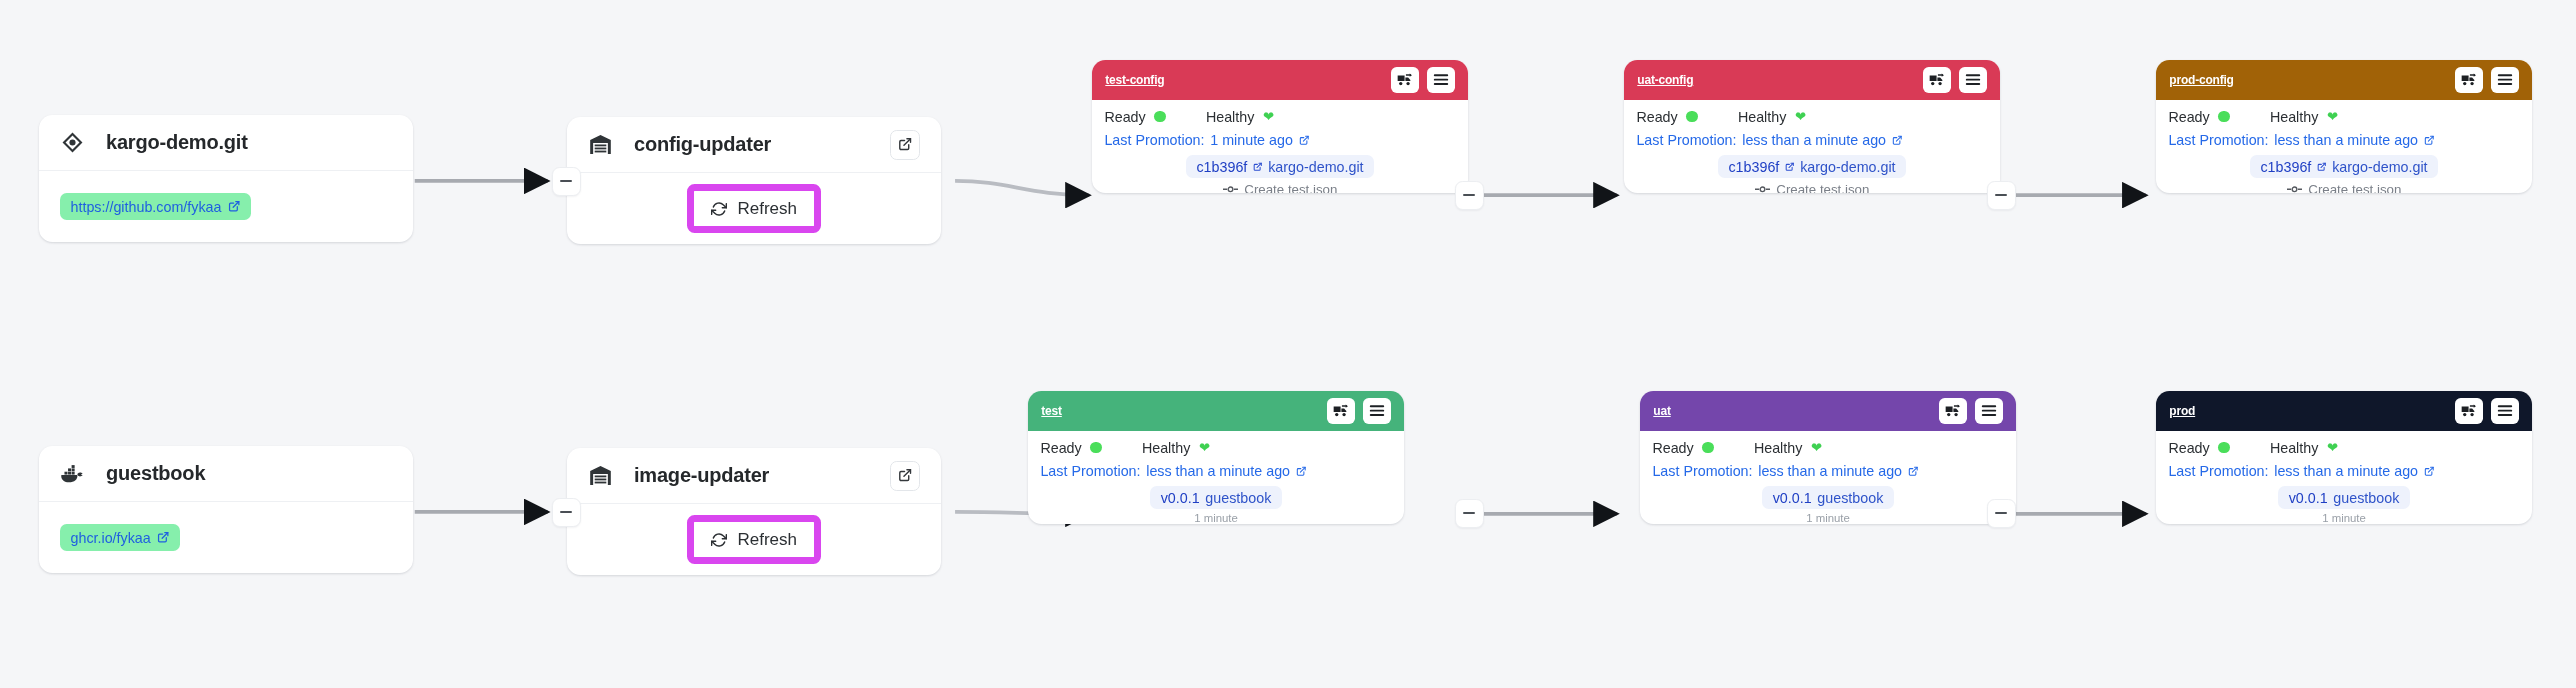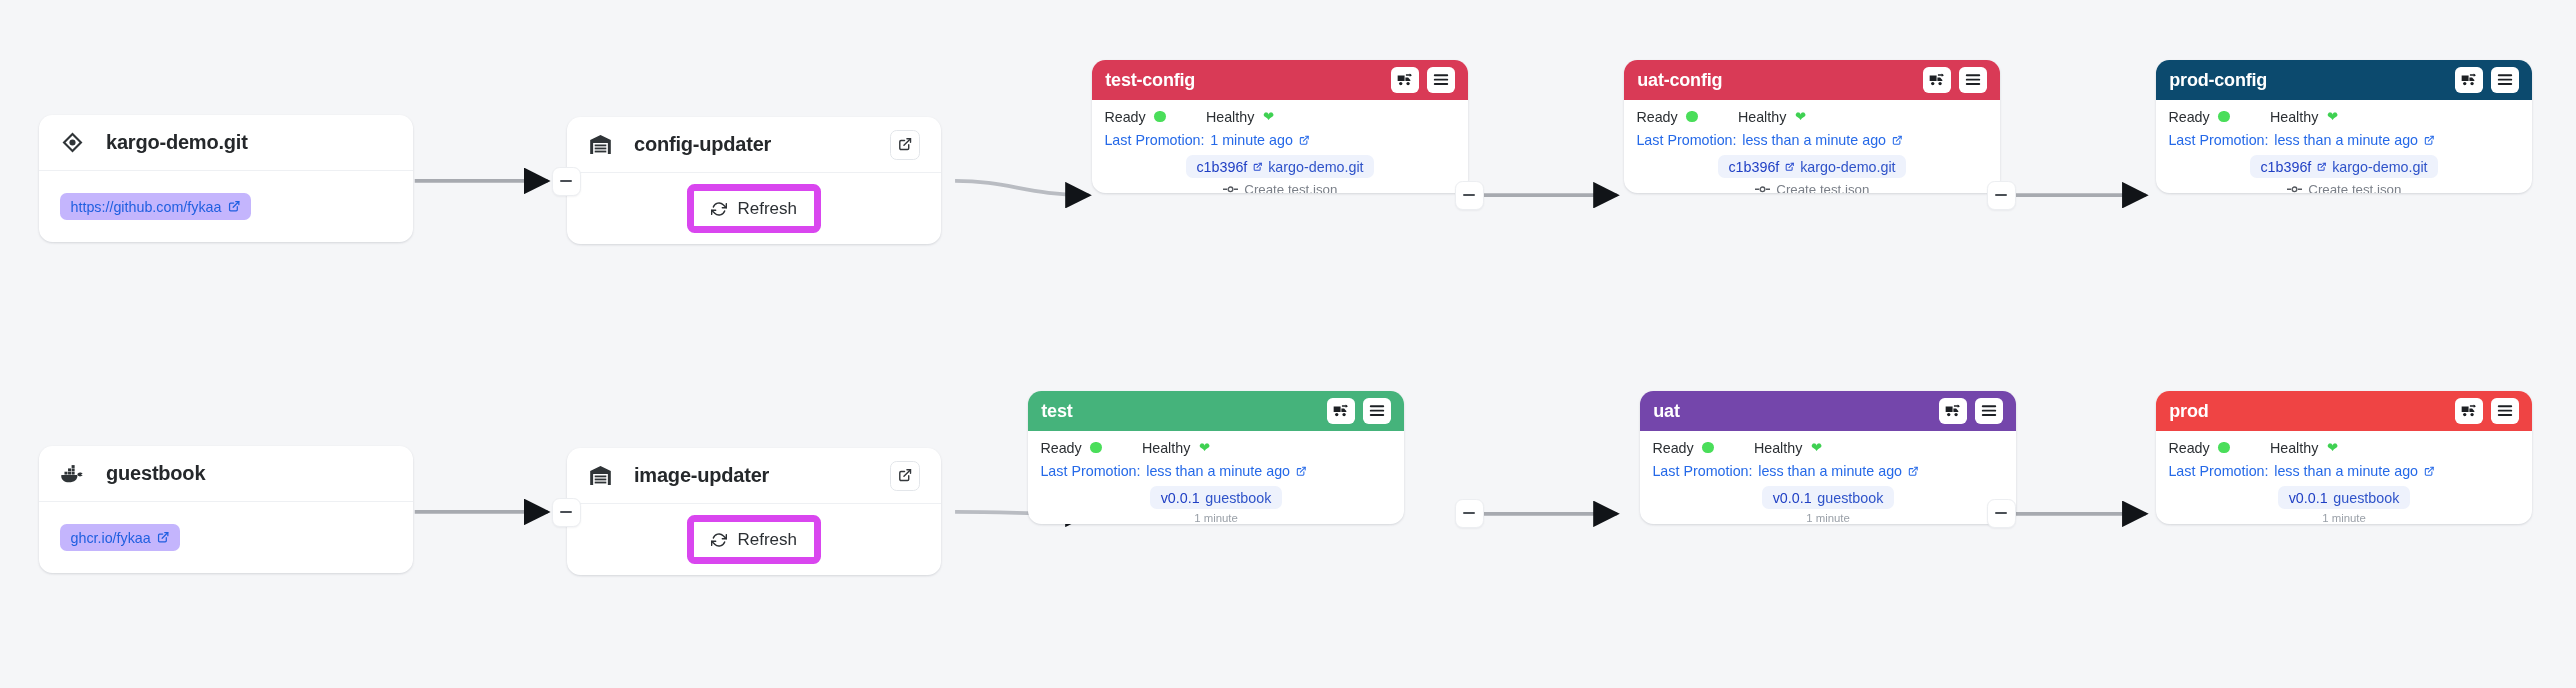--- a/index.html
+++ b/index.html
@@ -33,36 +33,36 @@
   .node-title { font-size: 20px; font-weight: 700; color: #25282b; letter-spacing: -0.2px; white-space: nowrap; }
   .head-spacer { flex: 1 1 auto; }
   .ext-btn {
     width: 30px; height: 30px; border: 1px solid #e3e6ea; border-radius: 6.7px;
     background: #fff; display: flex; align-items: center; justify-content: center;
     color: #34383c; cursor: pointer; flex: none;
   }
   .node-body { height: 71px; display: flex; align-items: center; padding: 0 21px; }
   .node-body.center { justify-content: center; }
   .url-chip {
-    background: #c4b5fd; color: #1f5fe0; border-radius: 6.7px;
+    background: #86efac; color: #1f5fe0; border-radius: 6.7px;
     padding: 5.7px 10.5px; font-size: 14.3px; display: inline-flex; align-items: center; gap: 6.7px;
     cursor: pointer; white-space: nowrap;
   }
   .refresh-btn {
     border: 7px solid #d946ef; border-radius: 7.6px; background: #fff;
     padding: 7.6px 17px; font-size: 17px; color: #2b2f33; font-family: inherit;
     display: inline-flex; align-items: center; gap: 10.5px; cursor: pointer; white-space: nowrap;
   }
 
   
   .stage-card { width: 376px; height: 133px; }
   .stage-head {
     height: 40px; display: flex; align-items: center; padding: 0 13.3px; gap: 7.6px;
   }
-  .stage-name { font-size: 18px; font-weight: 700; color: #fff; letter-spacing: -0.2px; white-space: nowrap; }
+  .stage-name { font-size: 12px; font-weight: 700; color: #fff; letter-spacing: -0.2px; white-space: nowrap; text-decoration: underline; }
   .stage-btns { margin-left: auto; display: flex; gap: 7.6px; }
   .stage-btn {
     width: 28px; height: 26px; background: #fff; border-radius: 5.7px;
     display: flex; align-items: center; justify-content: center; color: #1d2024; cursor: pointer;
   }
   .stage-body { padding: 8.6px 12.4px 0 12.4px; }
   .status-row { display: flex; align-items: center; gap: 8.6px; font-size: 14.3px; color: #2b2f33; }
   .status-row .gap { width: 23px; }
   .dot { width: 11.4px; height: 11.4px; border-radius: 50%; background: #4ade5a; display: inline-block; }
   .heart { color: #3fd152; font-size: 13.3px; line-height: 1; }
@@ -350,21 +350,21 @@
           <line x1="14.5" y1="5" x2="20" y2="5" stroke="#55595f" stroke-width="1.8"></line>
           <circle cx="10" cy="5" r="3.1" fill="none" stroke="#55595f" stroke-width="1.8"></circle>
         </svg>
         <span>Create test.json</span>
       </div>
 
     </div>
   </div>
 
   <div class="card stage-card" style="left:2156px; top:60px;">
-    <div class="stage-head" style="background:#0c4a6e;">
+    <div class="stage-head" style="background:#a16207;">
       <span class="stage-name">prod-config</span>
       <span class="stage-btns">
         <span class="stage-btn">
           <svg width="16" height="14.3" viewBox="0 0 24 20" fill="currentColor">
             <path d="M1 3.2h10.4v8.1H1z"></path>
               <path d="M12.6 6.2h4.1l3.3 3.4v1.7h-7.4z"></path>
             <circle cx="5.6" cy="15.2" r="2.5"></circle>
               <circle cx="16.6" cy="15.2" r="2.5"></circle>
             <path d="M13.4 1.3h7.2v2.1h-7.2z"></path>
               <path d="M19 .2l3.4 2.3L19 4.8z"></path>
@@ -513,21 +513,21 @@
         <span class="freight-chip">
           <span class="fid">v0.0.1</span>
           <span class="fsrc">guestbook</span>
         </span>
       </div>
       <div class="age">1 minute</div>
     </div>
   </div>
 
   <div class="card stage-card" style="left:2156px; top:391px;">
-    <div class="stage-head" style="background:#ef4444;">
+    <div class="stage-head" style="background:#0f172a;">
       <span class="stage-name">prod</span>
       <span class="stage-btns">
         <span class="stage-btn">
           <svg width="16" height="14.3" viewBox="0 0 24 20" fill="currentColor">
             <path d="M1 3.2h10.4v8.1H1z"></path>
               <path d="M12.6 6.2h4.1l3.3 3.4v1.7h-7.4z"></path>
             <circle cx="5.6" cy="15.2" r="2.5"></circle>
               <circle cx="16.6" cy="15.2" r="2.5"></circle>
             <path d="M13.4 1.3h7.2v2.1h-7.2z"></path>
               <path d="M19 .2l3.4 2.3L19 4.8z"></path>

